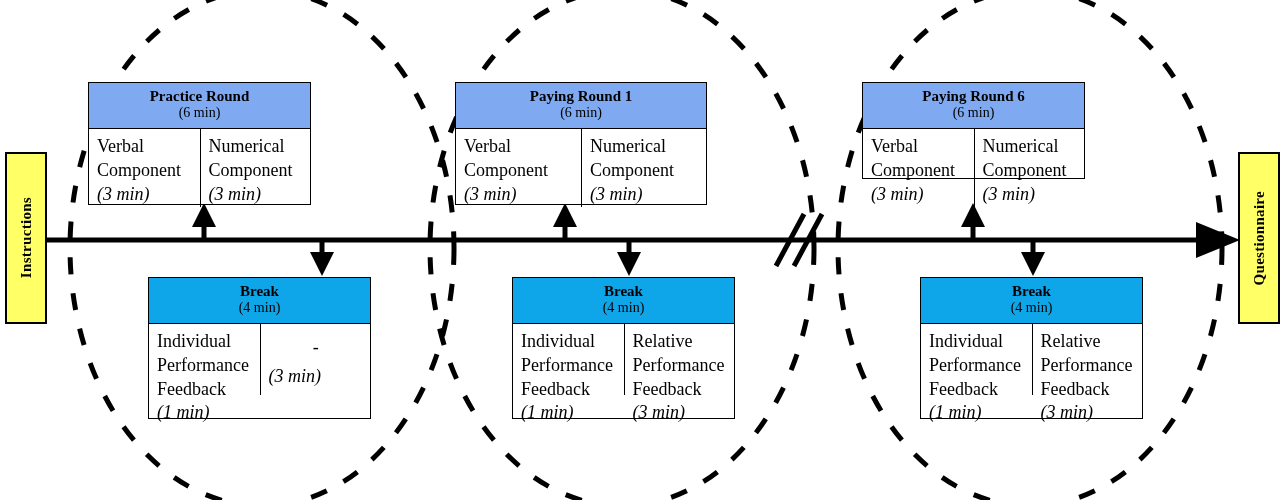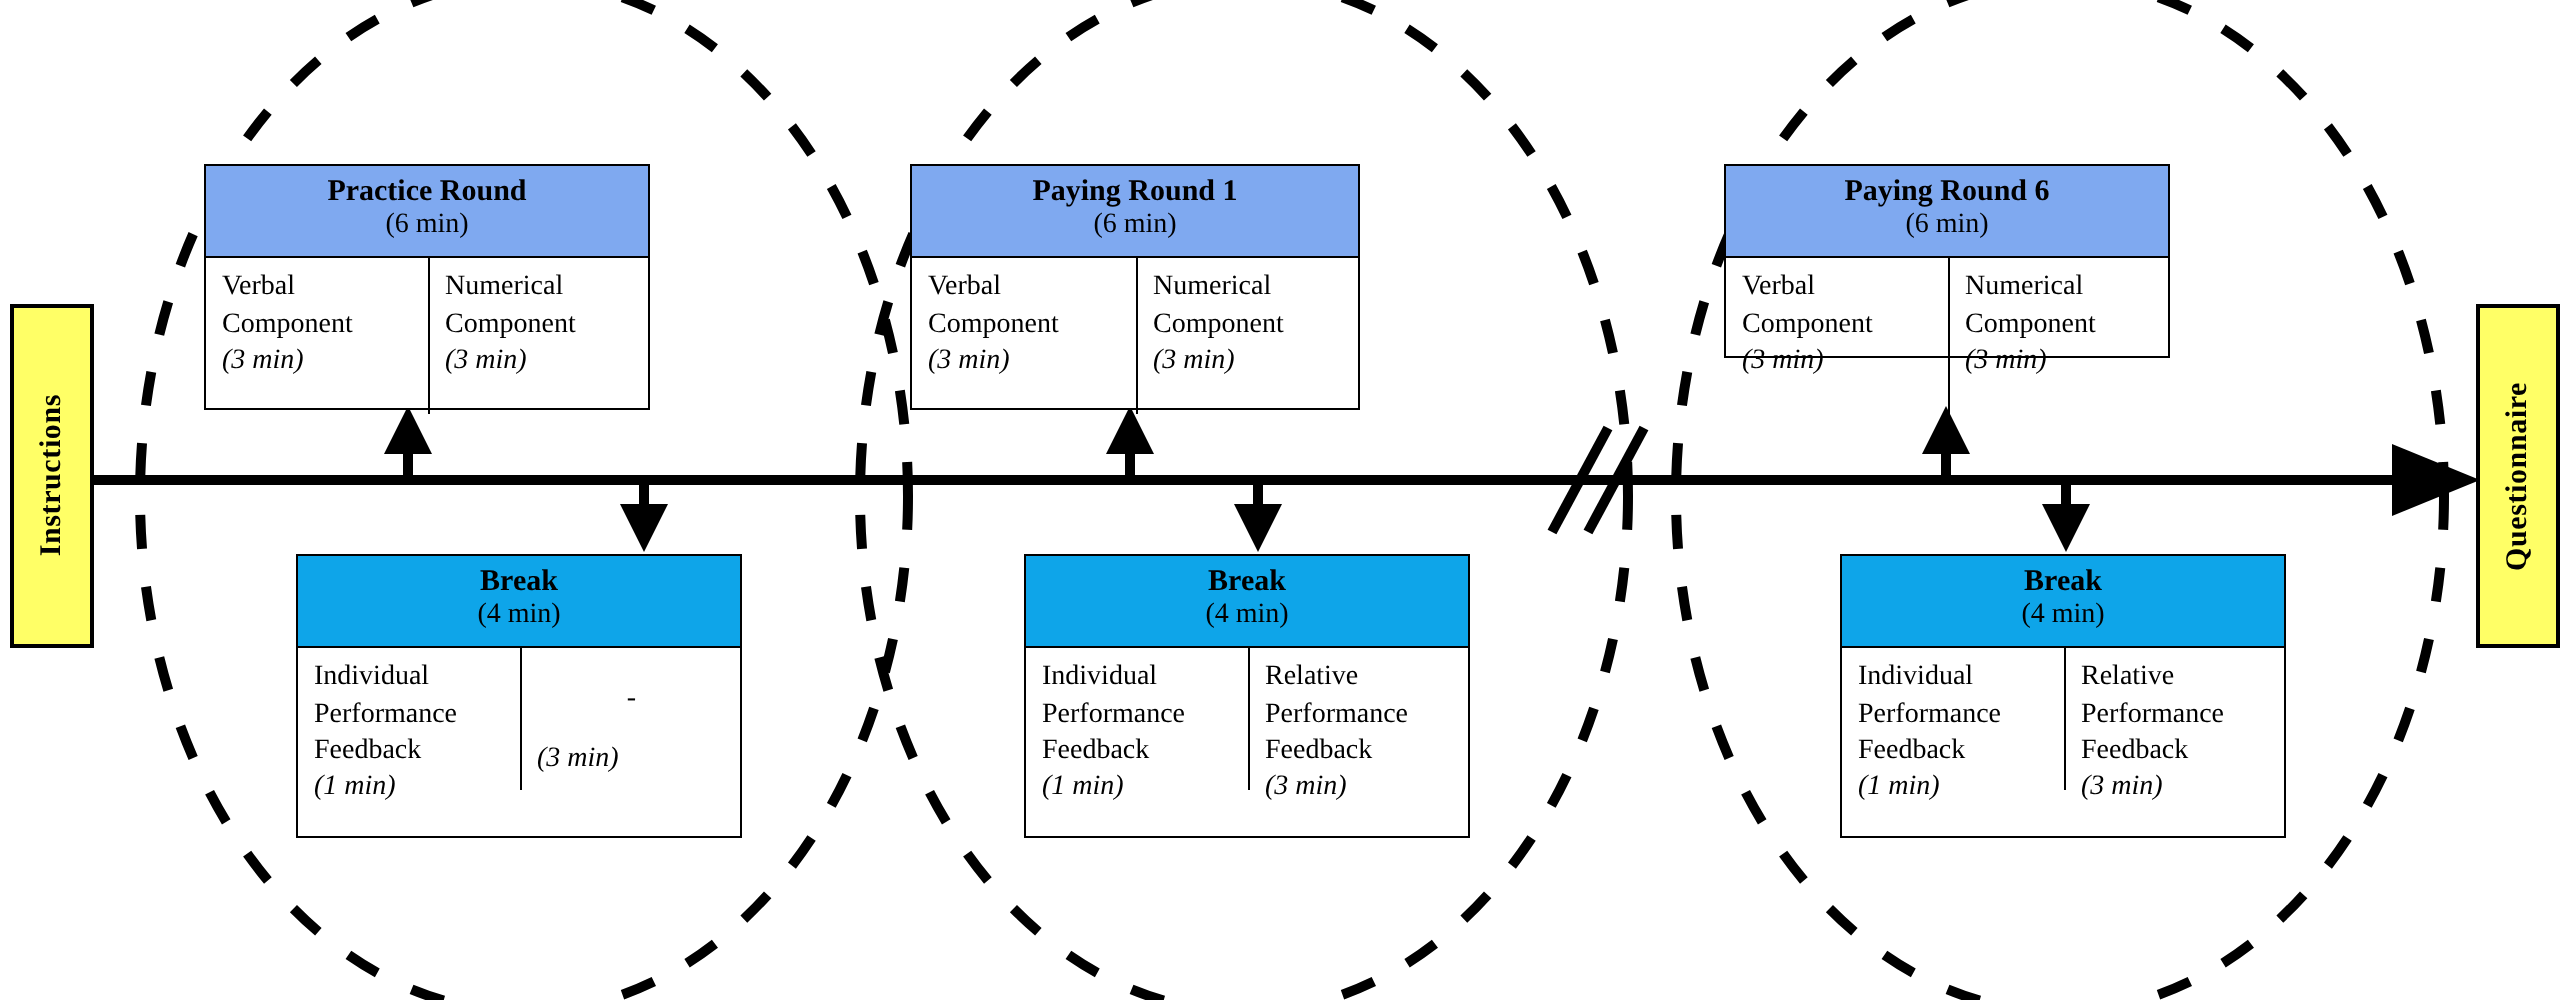--- a/index.html
+++ b/index.html
@@ -77,21 +77,21 @@
   .break .node-head { background: #0ea5e9; }
 
   .node-body {
     display: flex;
     box-sizing: border-box;
   }
   .cell {
     flex: 1 1 50%;
     box-sizing: border-box;
     padding: 6px 7px 6px 8px;
-    font-size: 14px;
+    font-size: 18px;
     line-height: 1.32;
     color: #000000;
     display: flex;
     flex-direction: column;
     justify-content: flex-start;
   }
   .cell + .cell {
     border-left: 1.5px solid #000000;
   }
   .cell .lines { white-space: pre-line; }
@@ -157,21 +157,21 @@
   </svg>
 
   <div class="endcap" style="left:5px; top:152px; width:42px; height:172px;">
     <span class="vtext">Instructions</span>
   </div>
 
   <div class="endcap" style="left:1238px; top:152px; width:42px; height:172px;">
     <span class="vtext">Questionnaire</span>
   </div>
 
-  <div class="node round" style="left:102px; top:82px; width:223px; height:123px;">
+  <div class="node round" style="left:88px; top:82px; width:223px; height:123px;">
     <div class="node-head">
       <div class="title">Practice Round</div>
       <div class="dur">(6 min)</div>
     </div>
     <div class="node-body">
       <div class="cell">
         <span class="lines">Verbal
 Component</span>
         <span class="dur">(3 min)</span>
       </div>
@@ -195,21 +195,21 @@
 Feedback</span>
         <span class="dur">(1 min)</span>
       </div>
       <div class="cell dash-cell">
         <span class="lines">-</span>
         <span class="dur">(3 min)</span>
       </div>
     </div>
   </div>
 
-  <div class="node round" style="left:455px; top:82px; width:225px; height:123px;">
+  <div class="node round" style="left:455px; top:82px; width:252px; height:123px;">
     <div class="node-head">
       <div class="title">Paying Round 1</div>
       <div class="dur">(6 min)</div>
     </div>
     <div class="node-body">
       <div class="cell">
         <span class="lines">Verbal
 Component</span>
         <span class="dur">(3 min)</span>
       </div>

